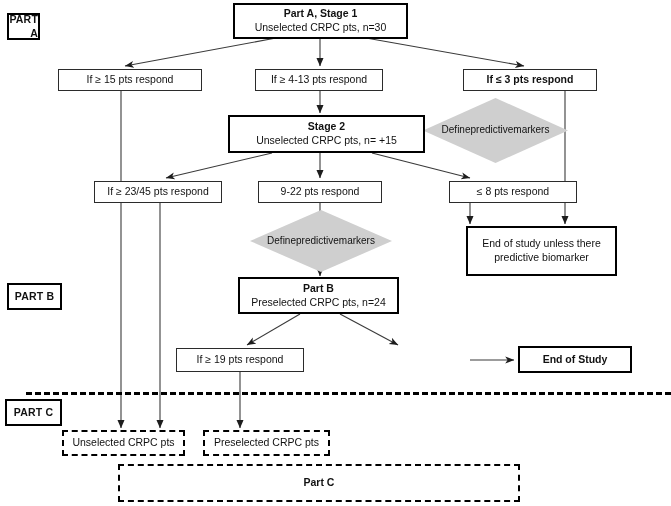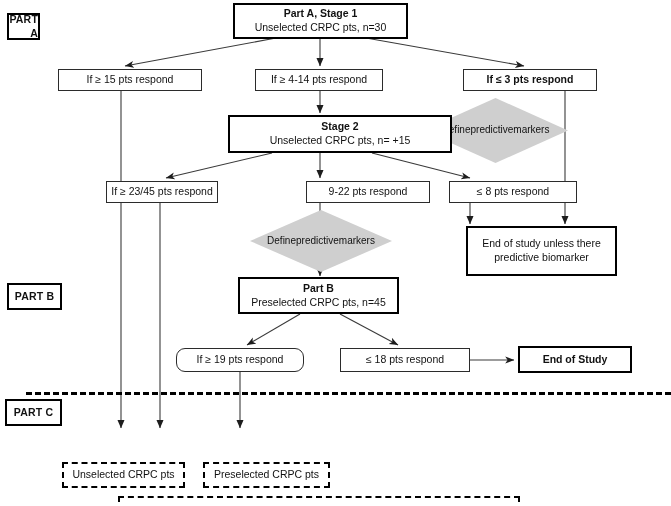--- a/index.html
+++ b/index.html
@@ -34,21 +34,20 @@
     text-align: right;
     font-size: 10.5px;
     color: #111111;
     line-height: 1.32;
     z-index: 3;
   }
   .node.thick { border: 2.2px solid #000000; }
   .node.dashed {
     border: 2.4px dashed #000000;
     background: #ffffff;
-    margin-top: 32px;
   }
   .node.partlabel {
     border: 2.2px solid #000000;
     font-weight: bold;
     font-size: 10.5px;
     letter-spacing: 0.2px;
   }
   .title {
     font-weight: bold;
     display: block;
@@ -149,46 +148,46 @@
   <div class="node thick" style="left:233px; top:3px; width:175px; height:36px;">
     <span class="title">Part A, Stage 1</span>
     <span class="sub">Unselected CRPC pts, n=30</span>
   </div>
 
   <div class="node" style="left:58px; top:69px; width:144px; height:22px;">
     <span>If ≥ 15 pts respond</span>
   </div>
 
   <div class="node" style="left:255px; top:69px; width:128px; height:22px;">
-    <span>If ≥ 4-14 pts respond</span>
+    <span>If ≥ 4-13 pts respond</span>
   </div>
 
   <div class="node" style="left:463px; top:69px; width:134px; height:22px;font-weight:bold;">
     <span>If ≤ 3 pts respond</span>
   </div>
 
   <div class="diamond" style="left:423px; top:98px; width:145px; height:65px;">
     <div class="shape"></div>
     <div class="dlabel">
       <span>Define</span>
       <span>predictive</span>
       <span>markers</span>
     </div>
   </div>
 
-  <div class="node thick" style="left:228px; top:115px; width:224px; height:38px;">
+  <div class="node thick" style="left:228px; top:115px; width:197px; height:38px;">
     <span class="title">Stage 2</span>
     <span class="sub">Unselected CRPC pts, n= +15</span>
   </div>
 
-  <div class="node" style="left:106px; top:181px; width:112px; height:22px;">
+  <div class="node" style="left:94px; top:181px; width:128px; height:22px;">
     <span>If ≥ 23/45 pts respond</span>
   </div>
 
-  <div class="node" style="left:258px; top:181px; width:124px; height:22px;margin-left:48px;">
+  <div class="node" style="left:258px; top:181px; width:124px; height:22px;">
     <span>9-22 pts respond</span>
   </div>
 
   <div class="node" style="left:410px; top:181px; width:128px; height:22px;margin-left:39px;">
     <span>≤ 8 pts respond</span>
   </div>
 
   <div class="diamond" style="left:250px; top:210px; width:142px; height:62px;">
     <div class="shape"></div>
     <div class="dlabel">
@@ -198,30 +197,27 @@
     </div>
   </div>
 
   <div class="node thick" style="left:466px; top:226px; width:151px; height:50px;">
     <span>End of study unless there</span>
     <span>predictive biomarker</span>
   </div>
 
   <div class="node thick" style="left:238px; top:277px; width:161px; height:37px;">
     <span class="title">Part B</span>
-    <span class="sub">Preselected CRPC pts, n=45</span>
-  </div>
-
-  <div class="node" style="left:176px; top:348px; width:128px; height:24px;border-radius:9px;">
+    <span class="sub">Preselected CRPC pts, n=24</span>
+  </div>
+
+  <div class="node" style="left:176px; top:348px; width:128px; height:24px;">
     <span>If ≥ 19 pts respond</span>
   </div>
 
-  <div class="node" style="left:340px; top:348px; width:130px; height:24px;">
-    <span>≤ 18 pts respond</span>
-  </div>
 
   <div class="node thick" style="left:518px; top:346px; width:114px; height:27px;">
     <span class="title">End of Study</span>
   </div>
 
   <div class="divider" style="top:392px;"></div>
 
   <div class="node dashed" style="left:62px; top:430px; width:123px; height:26px;">
     <span>Unselected CRPC pts</span>
   </div>

